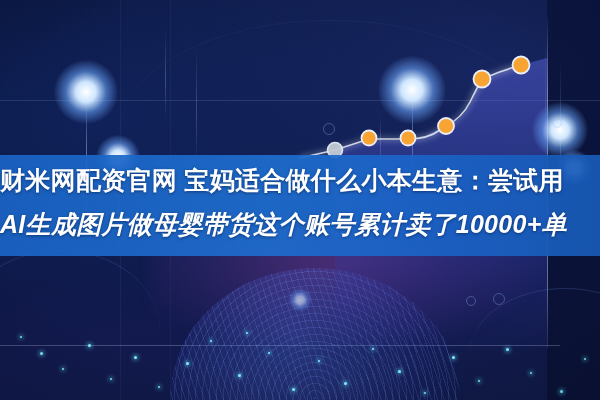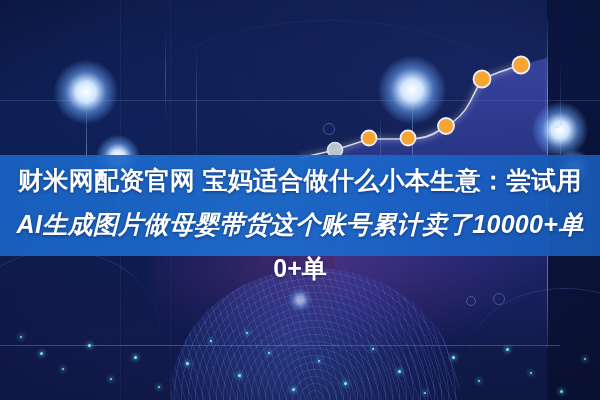--- a/index.html
+++ b/index.html
@@ -71,21 +71,21 @@
   #chart{position:absolute;left:0;top:0;width:600px;height:400px;}
 
   
   .band{
     position:absolute;left:0;top:155px;width:600px;height:101px;
     background:linear-gradient(90deg,#1a63c4 0%,#1e6ccd 45%,#1a62c6 72%,#185ab6 100%);
     opacity:.93;
   }
   .band-text{
     position:absolute;left:0;top:158px;width:600px;
-    text-align:center;color:#fff;
+    color:#fff;
     font-size:25px;font-weight:bold;line-height:44px;
     letter-spacing:.3px;
     text-shadow:0 1px 3px rgba(0,20,60,.55);
     white-space:nowrap;
   }
   .band-line2{white-space:nowrap;font-style:italic;}
   .overflow-line{
     position:absolute;left:0;top:246px;width:600px;text-align:center;
     color:#fff;font-size:25px;font-weight:bold;line-height:44px;
     text-shadow:0 1px 3px rgba(0,20,60,.55);
@@ -185,21 +185,20 @@
   <div class="speck" style="left:478px;top:380px;width:2px;height:2px;"></div>
   <div class="speck" style="left:506px;top:348px;width:3px;height:3px;"></div>
   <div class="speck" style="left:530px;top:372px;width:2px;height:2px;"></div>
   <div class="speck" style="left:560px;top:390px;width:3px;height:3px;"></div>
   <div class="speck" style="left:584px;top:358px;width:2px;height:2px;"></div>
   <div class="speck" style="left:20px;top:336px;width:2px;height:2px;"></div>
   <div class="speck" style="left:246px;top:332px;width:2px;height:2px;"></div>
 
   <div class="bg-vignette"></div>
 
-  <div class="overflow-line">0+单</div>
 
   <div class="band"></div>
   <div class="band-text">
     <div>财米网配资官网 宝妈适合做什么小本生意：尝试用</div>
     <div class="band-line2">AI生成图片做母婴带货这个账号累计卖了10000+单</div>
   </div>
 
 </div>
 
 </body></html>

